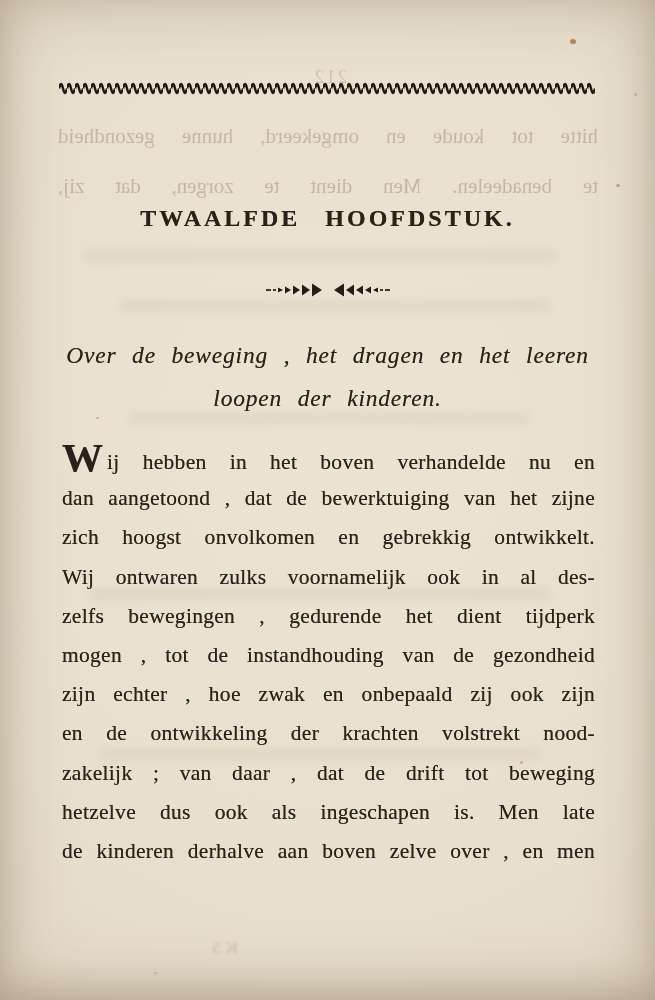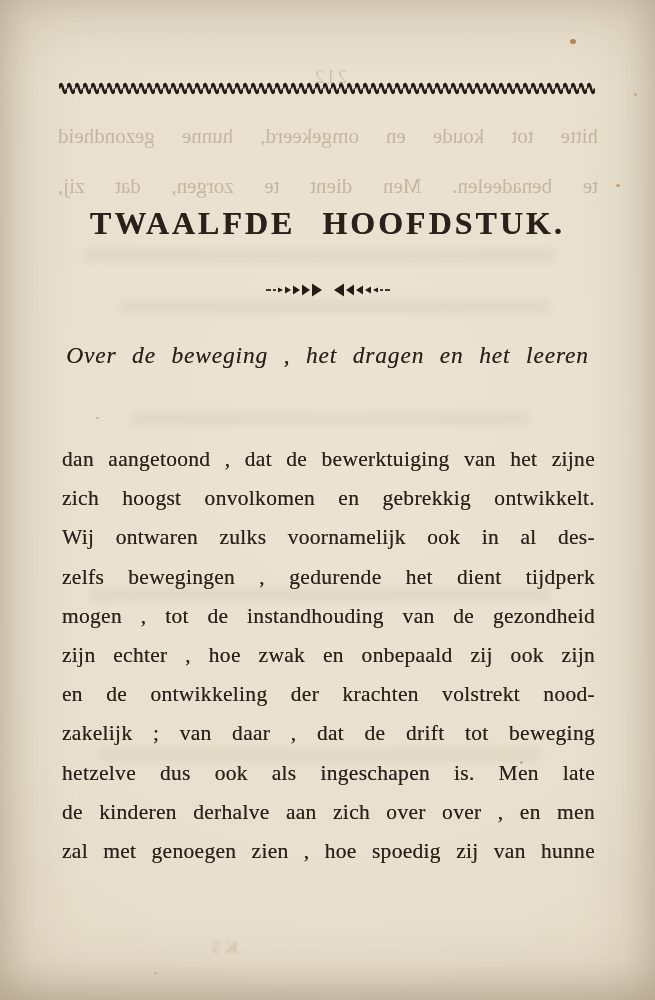--- a/index.html
+++ b/index.html
@@ -35,21 +35,21 @@
   }
 
   
   .zigzag { position:absolute; top:82px; left:59px; }
   .divider { position:absolute; top:283px; left:0; width:655px; text-align:center; }
 
   
   .title {
     position:absolute; top:205px; left:0; width:655px;
     margin:0; text-align:center;
-    font-size:32px; font-weight:bold;
+    font-size:24px; font-weight:bold;
     letter-spacing:3px; word-spacing:16px;
     text-shadow:0 0 .6px rgba(42,33,26,.7);
   }
   .subtitle {
     position:absolute; top:334px; left:40px; width:575px;
     text-align:center; font-style:italic;
     font-size:23.5px; line-height:43px;
     word-spacing:9px; letter-spacing:.8px;
     text-shadow:0 0 .5px rgba(42,33,26,.6);
   }
@@ -123,34 +123,35 @@
         <polygon points="105,3.5 105,10.5 99,7"></polygon>
         <polygon points="112,4.5 112,9.5 107,7"></polygon>
         <rect x="114" y="6.2" width="3" height="1.7"></rect>
         <rect x="119" y="6.2" width="5" height="1.7"></rect>
       </g>
     </svg>
   </div>
 
   <div class="subtitle">
     <div>Over de beweging , het dragen en het leeren</div>
+    <div>loopen der kinderen.</div>
   </div>
 
   <div class="bodytext">
+    <div class="bt-line"><span class="initial">W</span><span>ij hebben in het boven verhandelde nu en</span></div>
     <div class="bt-line">dan aangetoond , dat de bewerktuiging van het zijne</div>
     <div class="bt-line">zich hoogst onvolkomen en gebrekkig ontwikkelt.</div>
     <div class="bt-line">Wij ontwaren zulks voornamelijk ook in al des-</div>
     <div class="bt-line">zelfs bewegingen , gedurende het dient tijdperk</div>
     <div class="bt-line">mogen , tot de instandhouding van de gezondheid</div>
     <div class="bt-line">zijn echter , hoe zwak en onbepaald zij ook zijn</div>
     <div class="bt-line">en de ontwikkeling der krachten volstrekt nood-</div>
     <div class="bt-line">zakelijk ; van daar , dat de drift tot beweging</div>
     <div class="bt-line">hetzelve dus ook als ingeschapen is. Men late</div>
-    <div class="bt-line">de kinderen derhalve aan zich over over , en men</div>
-    <div class="bt-line">zal met genoegen zien , hoe spoedig zij van hunne</div>
+    <div class="bt-line">de kinderen derhalve aan boven zelve over , en men</div>
   </div>
 
   <div class="ghost ghost-sig">K 5</div>
 
   <div class="speck s1"></div>
   <div class="speck s2"></div>
   <div class="speck s3"></div>
   <div class="speck s4"></div>
   <div class="speck s5"></div>
   <div class="speck s6"></div>

